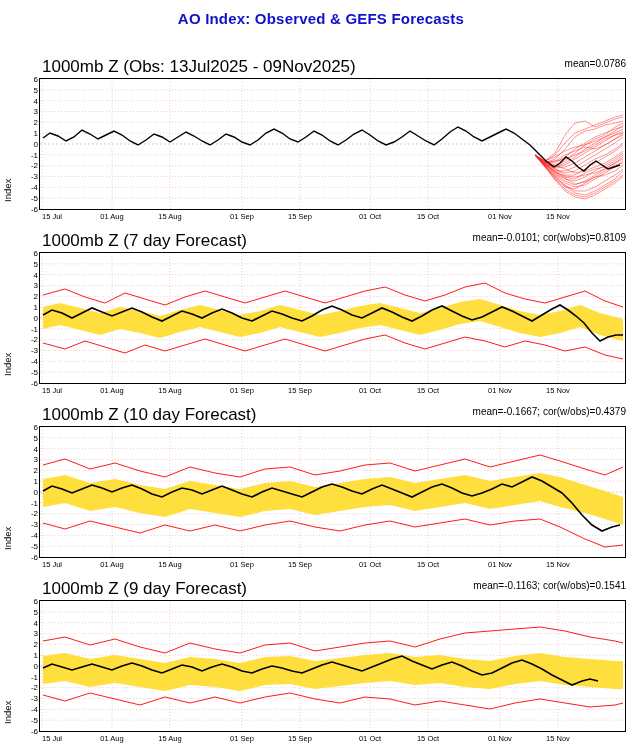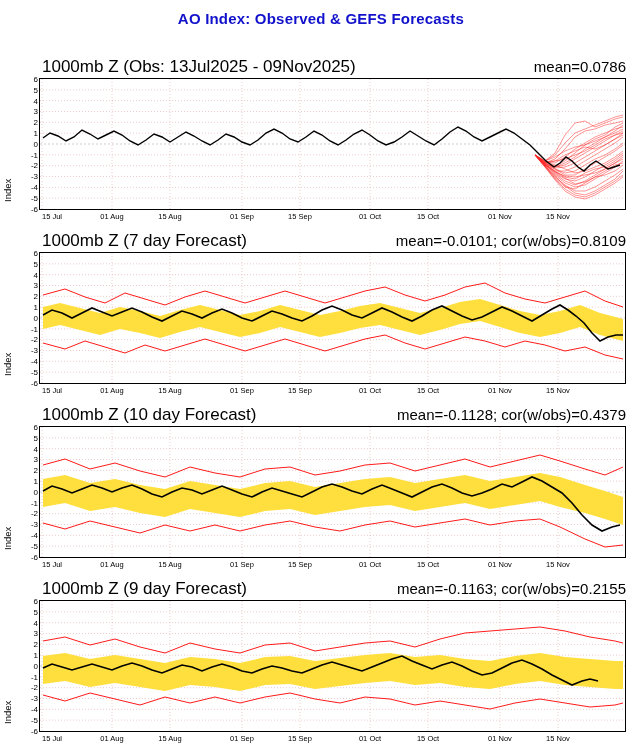--- a/index.html
+++ b/index.html
@@ -40,21 +40,21 @@
     left: 42px;
     top: 0px;
     font-size: 17px;
     color: #000;
     white-space: nowrap;
   }
   .panel-stat {
     position: absolute;
     right: 16px;
     top: 1px;
-    font-size: 15px;
+    font-size: 10px;
     color: #000;
     white-space: nowrap;
   }
   .ylabel {
     position: absolute;
     left: 2px;
     font-size: 9.5px;
     transform: rotate(-90deg);
     transform-origin: left top;
     white-space: nowrap;
@@ -256,21 +256,21 @@
       <text class="xtick-label" x="261" y="9" text-anchor="middle">15 Sep</text>
       <text class="xtick-label" x="331" y="9" text-anchor="middle">01 Oct</text>
       <text class="xtick-label" x="389" y="9" text-anchor="middle">15 Oct</text>
       <text class="xtick-label" x="461" y="9" text-anchor="middle">01 Nov</text>
       <text class="xtick-label" x="519" y="9" text-anchor="middle">15 Nov</text>
     </svg>
   </div>
 
   <div class="panel" style="top:405px;">
     <div class="panel-title">1000mb Z (10 day Forecast)</div>
-    <div class="panel-stat">mean=-0.1128; cor(w/obs)=0.4379</div>
+    <div class="panel-stat">mean=-0.1667; cor(w/obs)=0.4379</div>
     <div class="ylabel" style="top:145px;">Index</div>
     <div class="plotbox" style="left:39px; top:21px; width:587px; height:132px;">
       <svg width="585" height="130" viewBox="0 0 585 130">
         <g stroke="#dd9999" stroke-width="0.5" stroke-dasharray="1,2">
           <line x1="0" y1="10.83" x2="585" y2="10.83"></line>
           <line x1="0" y1="21.67" x2="585" y2="21.67"></line>
           <line x1="0" y1="32.5" x2="585" y2="32.5"></line>
           <line x1="0" y1="43.33" x2="585" y2="43.33"></line>
           <line x1="0" y1="54.17" x2="585" y2="54.17"></line>
           <line x1="0" y1="75.83" x2="585" y2="75.83"></line>
@@ -327,21 +327,21 @@
       <text class="xtick-label" x="261" y="9" text-anchor="middle">15 Sep</text>
       <text class="xtick-label" x="331" y="9" text-anchor="middle">01 Oct</text>
       <text class="xtick-label" x="389" y="9" text-anchor="middle">15 Oct</text>
       <text class="xtick-label" x="461" y="9" text-anchor="middle">01 Nov</text>
       <text class="xtick-label" x="519" y="9" text-anchor="middle">15 Nov</text>
     </svg>
   </div>
 
   <div class="panel" style="top:579px;">
     <div class="panel-title">1000mb Z (9 day Forecast)</div>
-    <div class="panel-stat">mean=-0.1163; cor(w/obs)=0.2155</div>
+    <div class="panel-stat">mean=-0.1163; cor(w/obs)=0.1541</div>
     <div class="ylabel" style="top:145px;">Index</div>
     <div class="plotbox" style="left:39px; top:21px; width:587px; height:132px;">
       <svg width="585" height="130" viewBox="0 0 585 130">
         <g stroke="#dd9999" stroke-width="0.5" stroke-dasharray="1,2">
           <line x1="0" y1="10.83" x2="585" y2="10.83"></line>
           <line x1="0" y1="21.67" x2="585" y2="21.67"></line>
           <line x1="0" y1="32.5" x2="585" y2="32.5"></line>
           <line x1="0" y1="43.33" x2="585" y2="43.33"></line>
           <line x1="0" y1="54.17" x2="585" y2="54.17"></line>
           <line x1="0" y1="75.83" x2="585" y2="75.83"></line>

